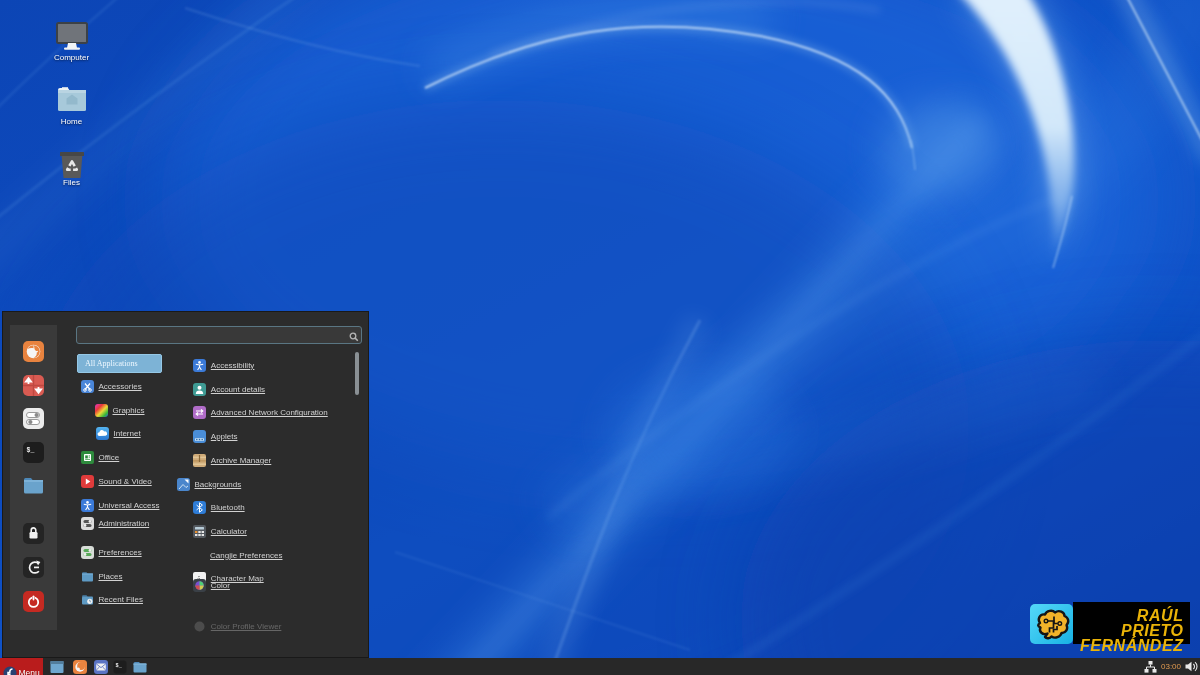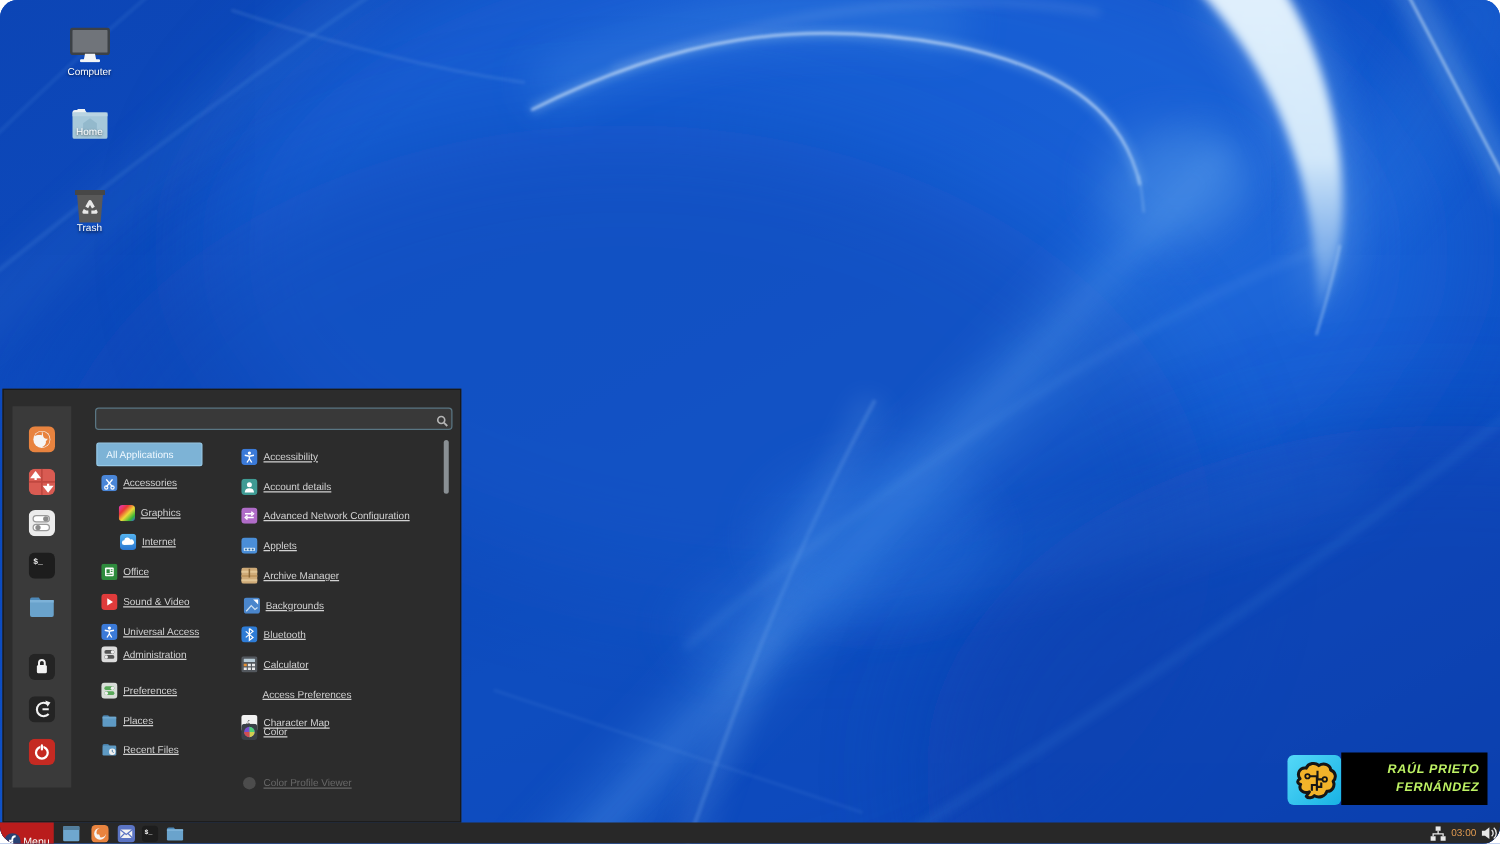--- a/index.html
+++ b/index.html
@@ -1,47 +1,47 @@
 <!DOCTYPE html>
 <html><head>
 <meta charset="utf-8">
 <style>
   html,body{margin:0;padding:0;}
   #stage{position:relative;width:1200px;height:675px;overflow:hidden;
-    font-family:"Liberation Sans",sans-serif;background:#0d47b8;border-radius:14px;}
+    font-family:"Liberation Sans",sans-serif;background:#0d47b8;}
   #wall{position:absolute;left:0;top:0;}
   .abs{position:absolute;}
   
   .dlabel{position:absolute;color:#fff;font-size:8px;text-align:center;width:80px;
     text-shadow:0 1px 2px rgba(0,0,0,.65);}
   
   #menu{position:absolute;left:2px;top:311px;width:367px;height:347px;
     background:#2c2c2c;border:1px solid #191919;box-sizing:border-box;}
   #sidebar{position:absolute;left:7px;top:13px;width:47px;height:305px;background:#3a3a3a;}
   .sbi{position:absolute;left:13px;width:21px;height:21px;}
   #search{position:absolute;left:73px;top:14px;width:286px;height:18px;
     background:#393939;border:1px solid #5a7683;border-radius:3px;box-sizing:border-box;}
   .row{position:absolute;height:23.7px;display:flex;align-items:center;color:#d2d2d2;font-size:8px;white-space:nowrap;text-decoration:underline;}
   .row .ic{width:13px;height:13px;margin-right:4.5px;flex:0 0 13px;}
   #allapps{position:absolute;left:74px;top:42px;width:85px;height:19px;
     background:#7db3d6;border:1px solid #95c8e6;border-radius:2px;box-sizing:border-box;
-    color:#eef8ff;font-size:8px;display:flex;align-items:center;padding-left:7px;}
+    color:#eef8ff;font-size:8px;display:flex;align-items:center;padding-left:7px;font-family:Liberation Serif, serif;}
   #scrollthumb{position:absolute;left:351.5px;top:40px;width:4px;height:43px;background:#8a9094;border-radius:2px;}
   
   #panel{position:absolute;left:0;top:658px;width:1200px;height:17px;background:#282828;}
   #menubtn{position:absolute;left:0;top:0;width:43px;height:29px;background:#b91c1c;
     display:flex;align-items:center;}
   #menubtn span{color:#fff;font-size:8.5px;margin-left:2px;text-shadow:0 1px 1px rgba(0,0,0,.4);}
   .pic{position:absolute;top:1.5px;width:14px;height:14px;}
   #clock{position:absolute;left:1161px;top:0;width:42px;height:17px;line-height:17px;color:#e09a50;font-size:8px;}
   
   #wm{position:absolute;left:1030px;top:601.8px;height:42.7px;}
   #wmicon{position:absolute;left:0;top:2.5px;width:43px;height:40.2px;background:linear-gradient(135deg,#55d8f8,#18b2e4);border-radius:5px;}
   #wmtext{position:absolute;left:43px;top:0;width:116.5px;height:42.7px;background:#000;
-    color:#bef264;font-weight:bold;font-style:italic;font-size:10px;line-height:15px;
+    color:#eab308;font-weight:bold;font-style:italic;font-size:16px;line-height:15px;
     text-align:right;padding:6.5px 6px 0 0;box-sizing:border-box;letter-spacing:.55px;}
 </style>
 </head>
 <body>
 <div id="stage">
   <svg id="wall" width="1200" height="675" viewBox="0 0 1200 675">
     <defs>
       <linearGradient id="base" x1="0" y1="0" x2="1" y2="1">
         <stop offset="0" stop-color="#0c45b5"></stop>
         <stop offset="0.38" stop-color="#0e4dc2"></stop>
@@ -120,28 +120,28 @@
   </svg>
   <div class="dlabel" style="left:31.5px;top:53px;">Computer</div>
 
   <svg class="abs" style="left:57px;top:86px" width="30" height="26" viewBox="0 0 30 26">
     <path d="M 1 4 Q 1 2 3 2 L 11 2 L 13 5 L 1 5 Z" fill="#eef2f4"></path>
     <path d="M 5 1.2 L 11 1.2 L 11 3 L 5 3 Z" fill="#eef2f4"></path>
     <rect x="1" y="4" width="28" height="21" rx="1.5" fill="#a7c9da"></rect>
     <rect x="1" y="4" width="28" height="3" fill="#b9d4e2"></rect>
     <path d="M 15 8.5 L 20.5 12.5 L 20.5 18.5 L 9.5 18.5 L 9.5 12.5 Z" fill="#93b9cc"></path>
   </svg>
-  <div class="dlabel" style="left:31.5px;top:101px;">Home</div>
+  <div class="dlabel" style="left:31.5px;top:117px;">Home</div>
 
   <svg class="abs" style="left:59px;top:150px" width="26" height="29" viewBox="0 0 26 29">
     <path d="M 2.5 4 L 23.5 4 L 21.5 28 L 4.5 28 Z" fill="#595959"></path>
     <rect x="1" y="2" width="24" height="4" rx="0.5" fill="#474747"></rect>
     <path d="M 13 11.3 L 17.8 19.7 L 8.2 19.7 Z" fill="none" stroke="#e8e8e8" stroke-width="2.6" stroke-linejoin="round" stroke-dasharray="5.5 2.4"></path>
   </svg>
-  <div class="dlabel" style="left:31.5px;top:177.5px;">Trash</div>
+  <div class="dlabel" style="left:31.5px;top:177.5px;">Files</div>
 
   <div id="wm">
     <div id="wmicon"></div>
     <svg class="abs" style="left:3px;top:6px" width="38" height="34" viewBox="0 0 38 34">
       <path d="M 7 15 C 4 11 7 5.5 12 6.5 C 13.5 2.5 19.5 1.5 22 4.5 C 26 1.5 31.5 4 31.5 8 C 35.5 9.5 36.5 14 33.5 17 C 35.5 21 32.5 25.5 28.5 25 C 27.5 29 22 31 18.5 28.5 C 17 30.5 13.5 31 12 29 L 14.5 25.5 C 9.5 27.5 5.5 23.5 7.5 19.5 C 4.5 18.5 4.5 16.5 7 15 Z" fill="#f2b32a" stroke="#151515" stroke-width="2.4" stroke-linejoin="round"></path>
       <g stroke="#151515" stroke-width="1.7" fill="none">
         <path d="M 14.5 13 H 20.5 V 20 H 16.5 V 24.5"></path>
         <path d="M 24.8 15.5 H 21 V 8.5"></path>
         <path d="M 20.5 24.5 V 21.5 H 24 V 18"></path>
       </g>
@@ -329,21 +329,21 @@
       Applets</div>
     <div class="row" style="left:190.3px;top:136.5px">
       <svg class="ic" viewBox="0 0 13 13">
           <rect width="13" height="13" rx="2" fill="#cfab78"></rect>
           <rect x="0" y="2.6" width="13" height="1.6" fill="#e2c696"></rect>
           <rect x="0" y="6" width="13" height="1.6" fill="#bf9760"></rect>
           <rect x="0" y="9.4" width="13" height="1.6" fill="#e2c696"></rect>
           <rect x="5.9" y="1" width="1.2" height="7" fill="#8a6838"></rect>
         </svg>
       Archive Manager</div>
-    <div class="row" style="left:192px;top:160.2px">
+    <div class="row" style="left:174px;top:160.2px">
       <svg class="ic" viewBox="0 0 13 13">
           <rect width="13" height="13" rx="2.5" fill="#4a86cc"></rect>
           <path d="M 7.5 1.5 L 11.5 5.5 L 11.5 1.5 Z" fill="#fff"></path>
           <path d="M 2 11 L 6 6.5 L 9 9.5 L 11 8" stroke="#cfe2f2" stroke-width="1" fill="none"></path>
         </svg>
       Backgrounds</div>
     <div class="row" style="left:190.3px;top:183.9px">
       <svg class="ic" viewBox="0 0 13 13">
           <rect width="13" height="13" rx="3.2" fill="#2e7cd6"></rect>
           <path d="M 6.5 1.8 V 11.2 L 9.4 8.9 L 3.6 4.1 M 3.6 8.9 L 9.4 4.1 L 6.5 1.8" stroke="#fff" stroke-width="1" fill="none"></path>
@@ -354,21 +354,21 @@
           <rect width="13" height="13" rx="2" fill="#53585e"></rect>
           <rect x="2" y="2" width="9" height="2.6" rx="0.5" fill="#b8ccd8"></rect>
           <rect x="2" y="6" width="2.4" height="2" fill="#e89030"></rect>
           <rect x="5.3" y="6" width="2.4" height="2" fill="#e8e8e8"></rect>
           <rect x="8.6" y="6" width="2.4" height="2" fill="#e8e8e8"></rect>
           <rect x="2" y="9" width="2.4" height="2" fill="#e8e8e8"></rect>
           <rect x="5.3" y="9" width="2.4" height="2" fill="#e8e8e8"></rect>
           <rect x="8.6" y="9" width="2.4" height="2" fill="#e8e8e8"></rect>
         </svg>
       Calculator</div>
-    <div class="row" style="left:207px;top:231.3px">Access Preferences</div>
+    <div class="row" style="left:207px;top:231.3px">Cangjie Preferences</div>
     <div class="row" style="left:190.3px;top:255px">
       <svg class="ic" viewBox="0 0 13 13">
           <rect width="13" height="13" rx="2" fill="#f2f2f2"></rect>
           <text x="3.4" y="10" font-size="9" fill="#333" font-family="Liberation Serif,serif">á</text>
         </svg>
       Character Map</div>
     <div class="row" style="left:190.3px;top:262px">
       <svg class="ic" viewBox="0 0 13 13">
           <rect width="13" height="13" rx="3" fill="#3a4047"></rect>
           <circle cx="6.5" cy="6.5" r="4.2" fill="#7a4fd0"></circle>

